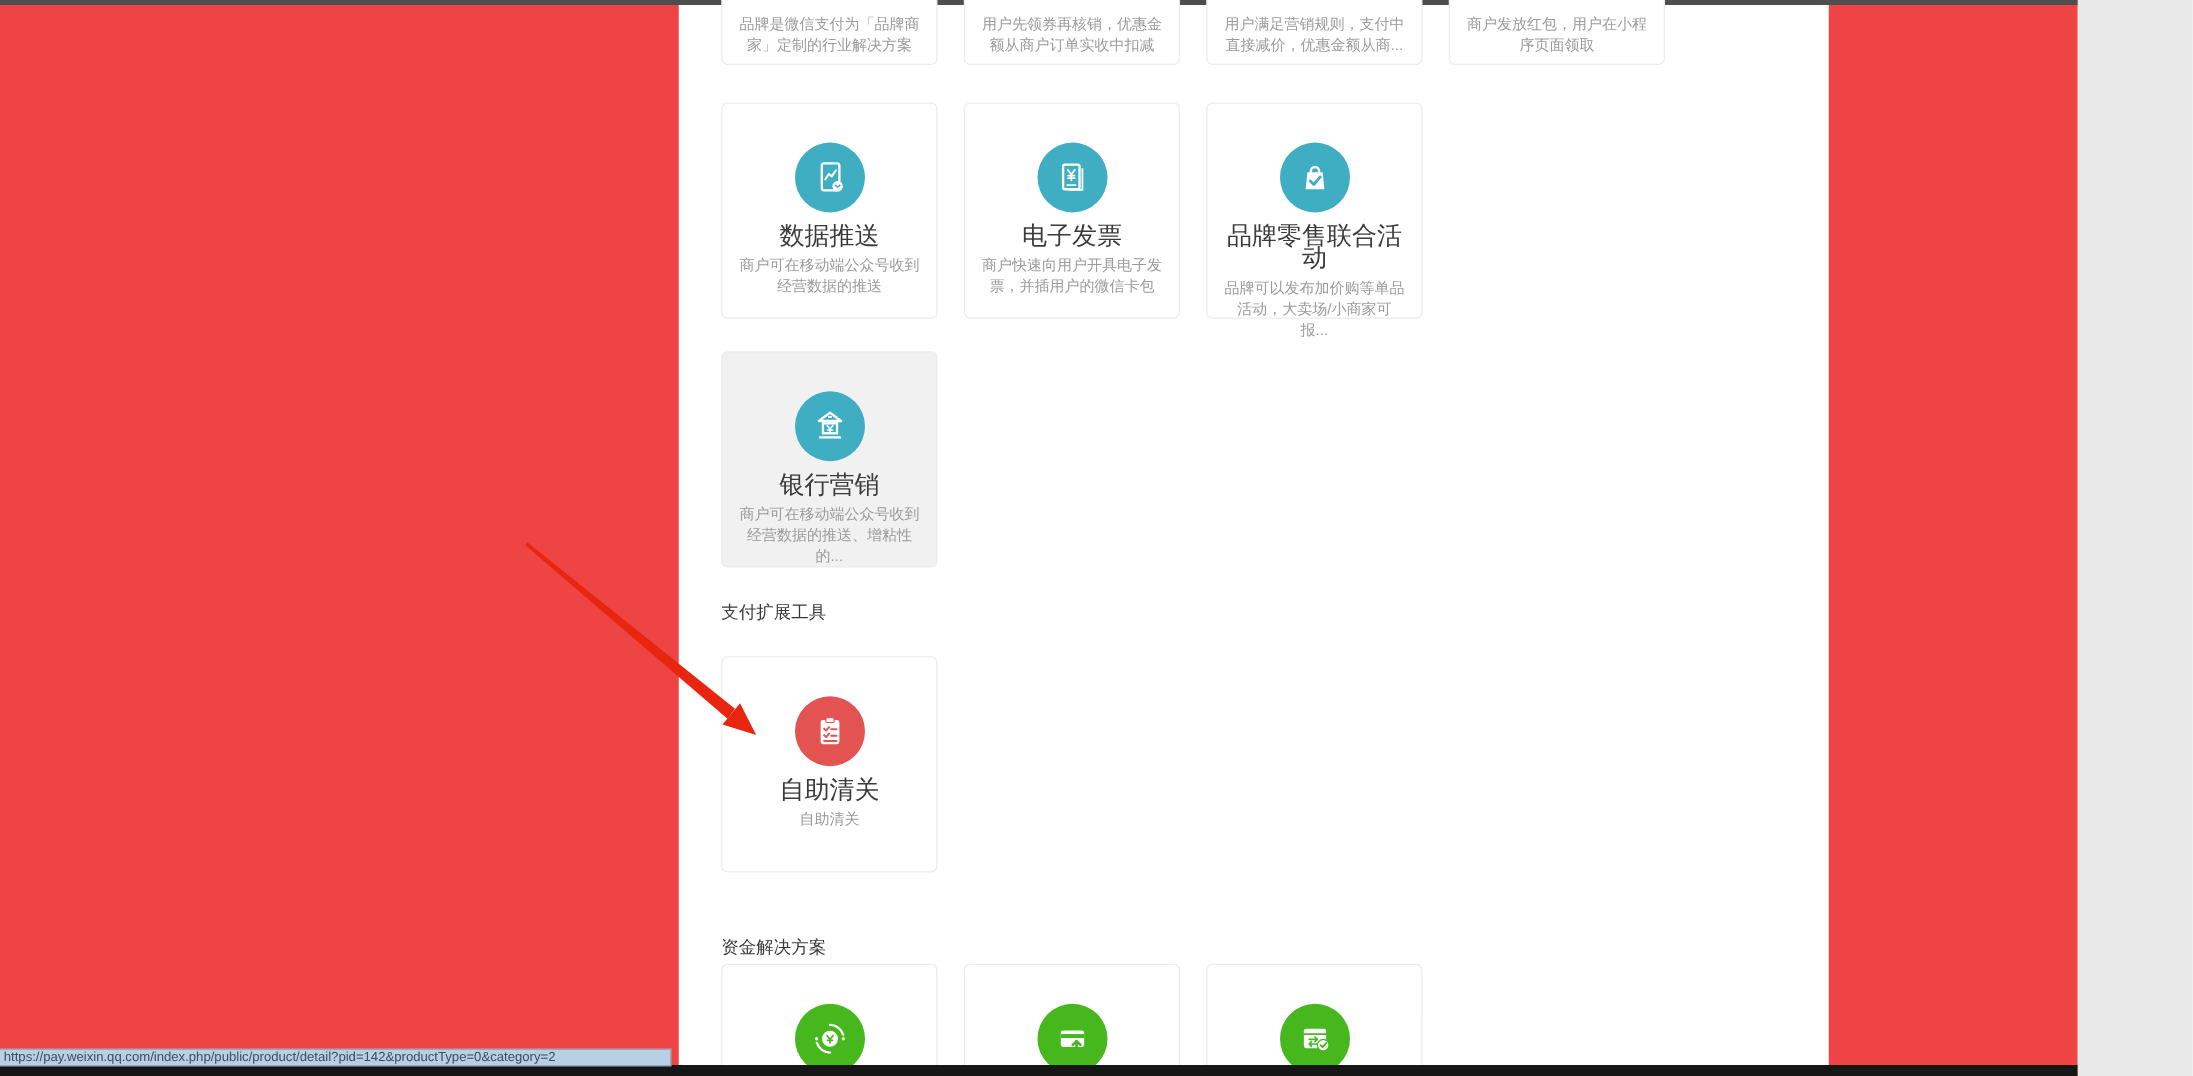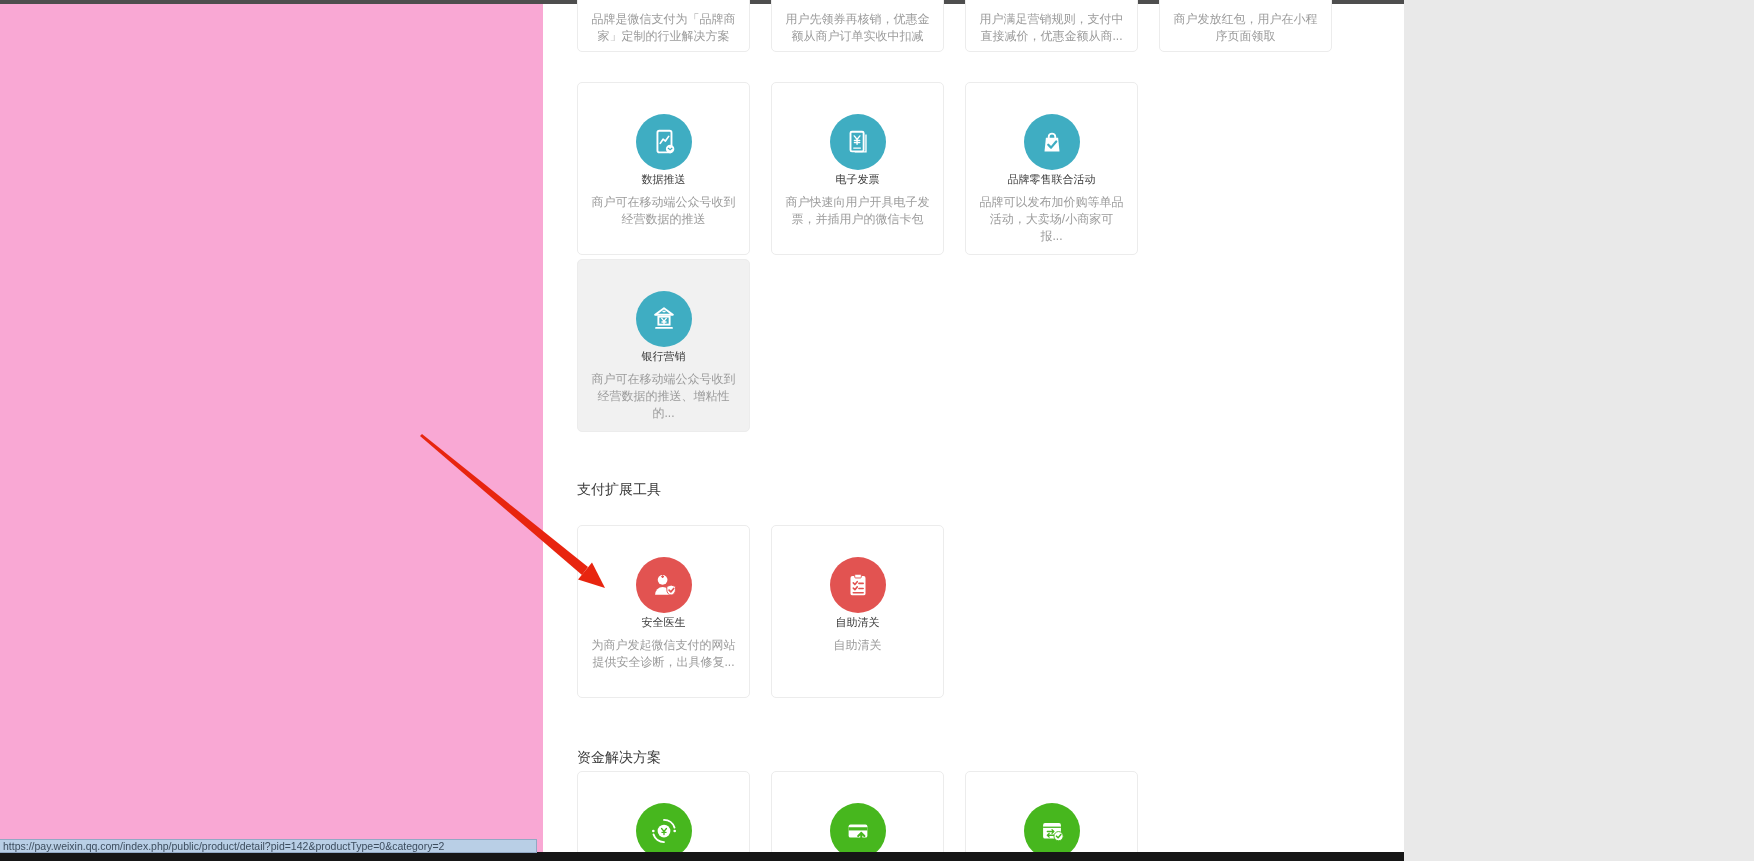--- a/index.html
+++ b/index.html
@@ -1,45 +1,45 @@
 <!DOCTYPE html>
 <html><head>
 <meta charset="utf-8">
 <style>
   html,body{margin:0;padding:0;background:#e9e9e9;}
   .canvas{
-    position:relative;width:1404px;height:861px;overflow:hidden;
-    background:#f9a8d4;
+    position:relative;width:1662px;height:861px;overflow:hidden;
+    background:#ef4444;
     font-family:"Liberation Sans","DejaVu Sans",sans-serif;
     -webkit-font-smoothing:antialiased;
   }
   .top-strip{position:absolute;left:0;top:0;width:1754px;height:4px;background:#4e4e4e;}
   .content-panel{position:absolute;left:543px;top:4px;width:920px;height:848px;background:#ffffff;}
 
   .row{position:absolute;left:577px;display:flex;gap:21px;}
   .card{
     box-sizing:border-box;width:173px;height:173px;background:#fff;
     border:1px solid #ececec;border-radius:5px;text-align:center;
     padding:31px 13px 0 13px;cursor:pointer;
   }
   .card.hovered{background:#f1f1f1;}
   .row-top{top:-122px;}
   .row-top .card{height:174px;padding-top:126px;}
   .row-m1{top:82px;}
-  .row-m2{top:259px;flex-direction:column;}
+  .row-m2{top:281px;flex-direction:column;}
   .row-s1{top:525px;}
   .row-s2{top:771px;}
 
   .icon-circle{width:56px;height:56px;border-radius:50%;margin:0 auto;
     display:flex;align-items:center;justify-content:center;}
   .icon-circle.teal{background:#3fadc2;color:#3fadc2;}
   .icon-circle.red{background:#e25351;color:#e25351;}
   .icon-circle.green{background:#47b71e;color:#47b71e;}
 
-  .card-title{font-size:11px;color:#3a3a3a;line-height:18px;}
+  .card-title{margin-top:10px;font-size:20px;color:#3a3a3a;line-height:18px;}
   .card-desc{margin-top:6px;font-size:12px;color:#9b9b9b;line-height:17px;word-break:break-all;}
 
   .section-title{position:absolute;left:577px;font-size:14px;color:#3a3a3a;text-align:center;}
   .title-1{top:481px;}
   .title-2{top:749px;}
 
   .arrow-layer{position:absolute;left:400px;top:415px;width:230px;height:190px;z-index:30;pointer-events:none;}
 
   .toolbar{position:absolute;left:1713px;top:535px;width:35px;z-index:40;
     display:flex;flex-direction:column;gap:2px;}
@@ -133,33 +133,20 @@
       <div class="card-desc">商户可在移动端公众号收到经营数据的推送、增粘性的...</div>
     </div>
   </div>
 
   <div class="section-title title-1">支付扩展工具</div>
 
   <div class="row row-s1">
     <div class="card">
       <div class="icon-circle red">
         <svg width="30" height="30" viewBox="0 0 32 32">
-          <circle cx="14.5" cy="10.5" r="5.2" fill="#fff"></circle>
-          <path d="M13 7 h3 M14.5 5.5 v3" stroke="currentColor" stroke-width="1.2"></path>
-          <path d="M6.5 26.5 a8 8.5 0 0 1 16 0 z" fill="#fff"></path>
-          <path d="M19 17.5 l4.6-1.4 4.6 1.4 v3.7 a4.6 5.6 0 0 1 -4.6 5.5 a4.6 5.6 0 0 1 -4.6 -5.5 z" fill="#fff" stroke="currentColor" stroke-width="1"></path>
-          <polyline points="21.4,21.4 23.3,23.3 26.4,19.7" fill="none" stroke="currentColor" stroke-width="1.8" stroke-linecap="round" stroke-linejoin="round"></polyline>
-        </svg>
-      </div>
-      <div class="card-title">安全医生</div>
-      <div class="card-desc">为商户发起微信支付的网站提供安全诊断，出具修复...</div>
-    </div>
-    <div class="card">
-      <div class="icon-circle red">
-        <svg width="30" height="30" viewBox="0 0 32 32">
           <rect x="8" y="6.5" width="16" height="20.5" rx="2" fill="#fff"></rect>
           <rect x="12.5" y="4.5" width="7" height="4" rx="1" fill="#fff" stroke="currentColor" stroke-width="1"></rect>
           <polyline points="11,13.8 12.7,15.5 15.2,12.5" fill="none" stroke="currentColor" stroke-width="1.7" stroke-linecap="round" stroke-linejoin="round"></polyline>
           <path d="M17 14.3 h4.5" stroke="currentColor" stroke-width="1.7" stroke-linecap="round"></path>
           <polyline points="11,19.3 12.7,21 15.2,18" fill="none" stroke="currentColor" stroke-width="1.7" stroke-linecap="round" stroke-linejoin="round"></polyline>
           <path d="M17 19.8 h4.5" stroke="currentColor" stroke-width="1.7" stroke-linecap="round"></path>
           <path d="M11 24.3 h10.5" stroke="currentColor" stroke-width="1.7" stroke-linecap="round"></path>
         </svg>
       </div>
       <div class="card-title">自助清关</div>

